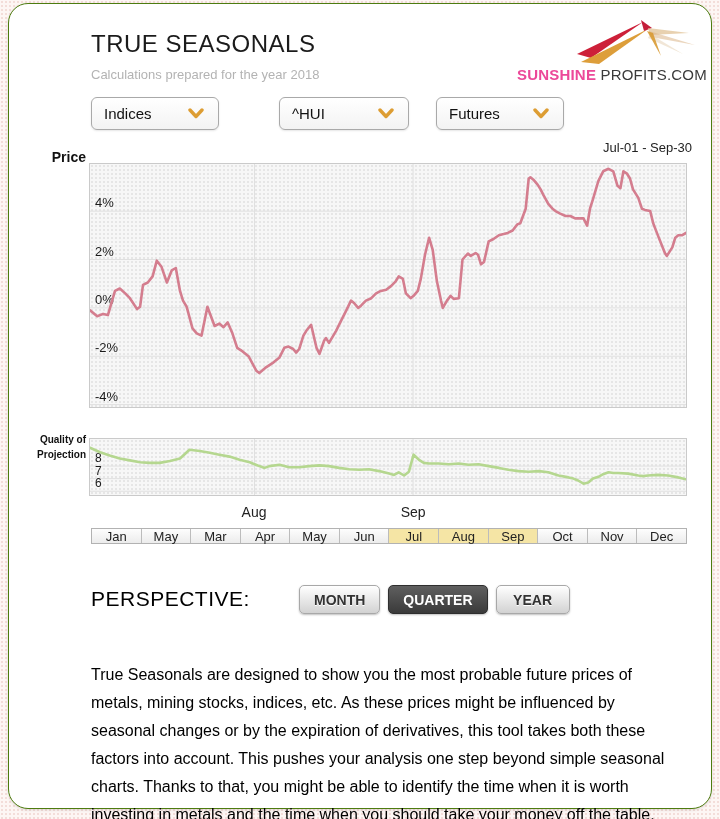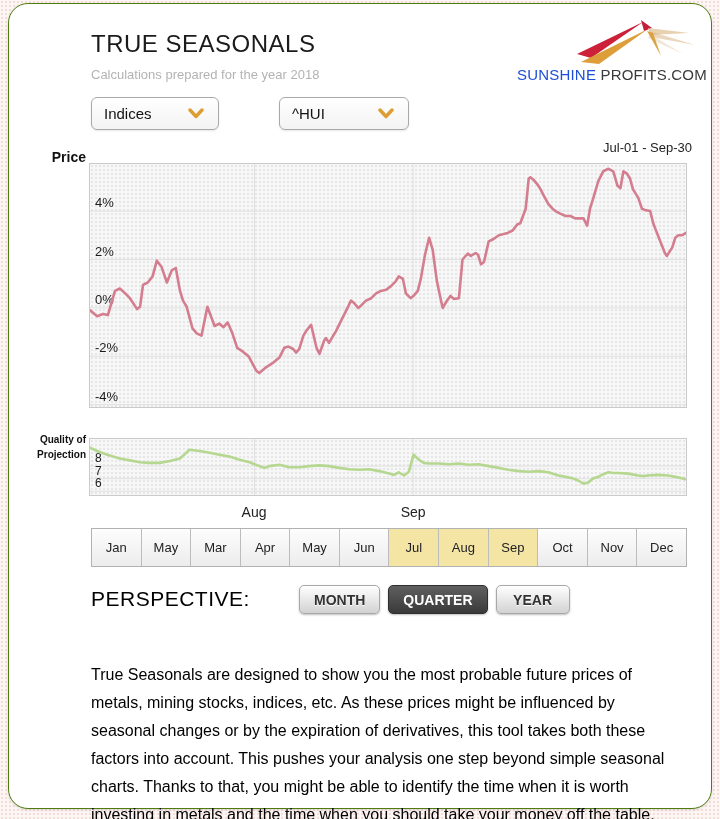--- a/index.html
+++ b/index.html
@@ -20,21 +20,21 @@
     position:absolute; left:82px; top:26px;
     font-size:24px; font-weight:400; color:#1b1b1b; letter-spacing:0.5px;
   }
   .subtitle {
     position:absolute; left:82px; top:63px;
     font-size:13px; color:#b3b3b3;
   }
   .logo { position:absolute; top:16px; right:14px; width:180px; text-align:right; cursor:pointer; }
   .logo svg { display:block; margin-left:auto; }
   .logo-text { font-size:15px; letter-spacing:0.2px; white-space:nowrap; margin-top:2px; }
-  .logo-text .b { font-weight:400; color:#1d4ed8; }
+  .logo-text .b { font-weight:700; color:#ec4899; }
   .logo-text .r { font-weight:400; color:#3a3a3a; }
   .filters { position:absolute; left:82px; top:93px; display:flex; }
   .dropdown {
     height:33px; border:1px solid #a9a9a9; border-radius:6px;
     background:linear-gradient(#ffffff,#f3f3f3);
     box-shadow:0 1px 2px rgba(0,0,0,0.10);
     display:flex; align-items:center; justify-content:space-between;
     padding:0 14px 0 12px; cursor:pointer;
   }
   .dropdown:nth-child(1){ width:128px; margin-right:20px; }
@@ -55,21 +55,21 @@
   }
   #price-chart { top:159px; height:245px; }
   #quality-chart { top:434px; height:58px; }
   .qop-label {
     position:absolute; left:0; top:428px; width:77px;
     text-align:right; font-size:10px; font-weight:700; color:#111; line-height:15px;
   }
   .axis-labels { position:absolute; left:0; top:500px; width:704px; height:18px; }
   .axis-labels span { position:absolute; transform:translateX(-50%); font-size:14px; color:#222; }
   .month-row {
-    position:absolute; left:82px; top:524px; width:596px; height:39px;
+    position:absolute; left:82px; top:524px; width:596px; height:16px;
     display:flex; border:1px solid #b2b2b2; background:#0f766e;
   }
   .month-cell {
     flex:1; display:flex; align-items:center; justify-content:center;
     font-size:13px; color:#222; cursor:pointer;
     background:linear-gradient(#fdfdfd,#ececec);
     border-right:1px solid #bcbcbc;
   }
   .month-cell:last-child { border-right:none; }
   .month-cell.active { background:var(--highlight); }
@@ -126,20 +126,26 @@
 
     <div class="filters" id="filters">
         <div class="dropdown">
           <span class="lbl">Indices</span>
           <svg width="16" height="11">
             <path d="M2 2 L8 8.5 L14 2" fill="none" stroke="#dd9d33" stroke-width="3.4" stroke-linecap="round" stroke-linejoin="round"></path>
           </svg>
         </div>
         <div class="dropdown">
           <span class="lbl">^HUI</span>
+          <svg width="16" height="11">
+            <path d="M2 2 L8 8.5 L14 2" fill="none" stroke="#dd9d33" stroke-width="3.4" stroke-linecap="round" stroke-linejoin="round"></path>
+          </svg>
+        </div>
+        <div class="dropdown">
+          <span class="lbl">Futures</span>
           <svg width="16" height="11">
             <path d="M2 2 L8 8.5 L14 2" fill="none" stroke="#dd9d33" stroke-width="3.4" stroke-linecap="round" stroke-linejoin="round"></path>
           </svg>
         </div>
       </div>
 
     <div class="date-range">Jul-01 - Sep-30</div>
 
     <div class="price-label">Price</div>
     <div class="chart" id="price-chart"><svg width="596" height="243">

